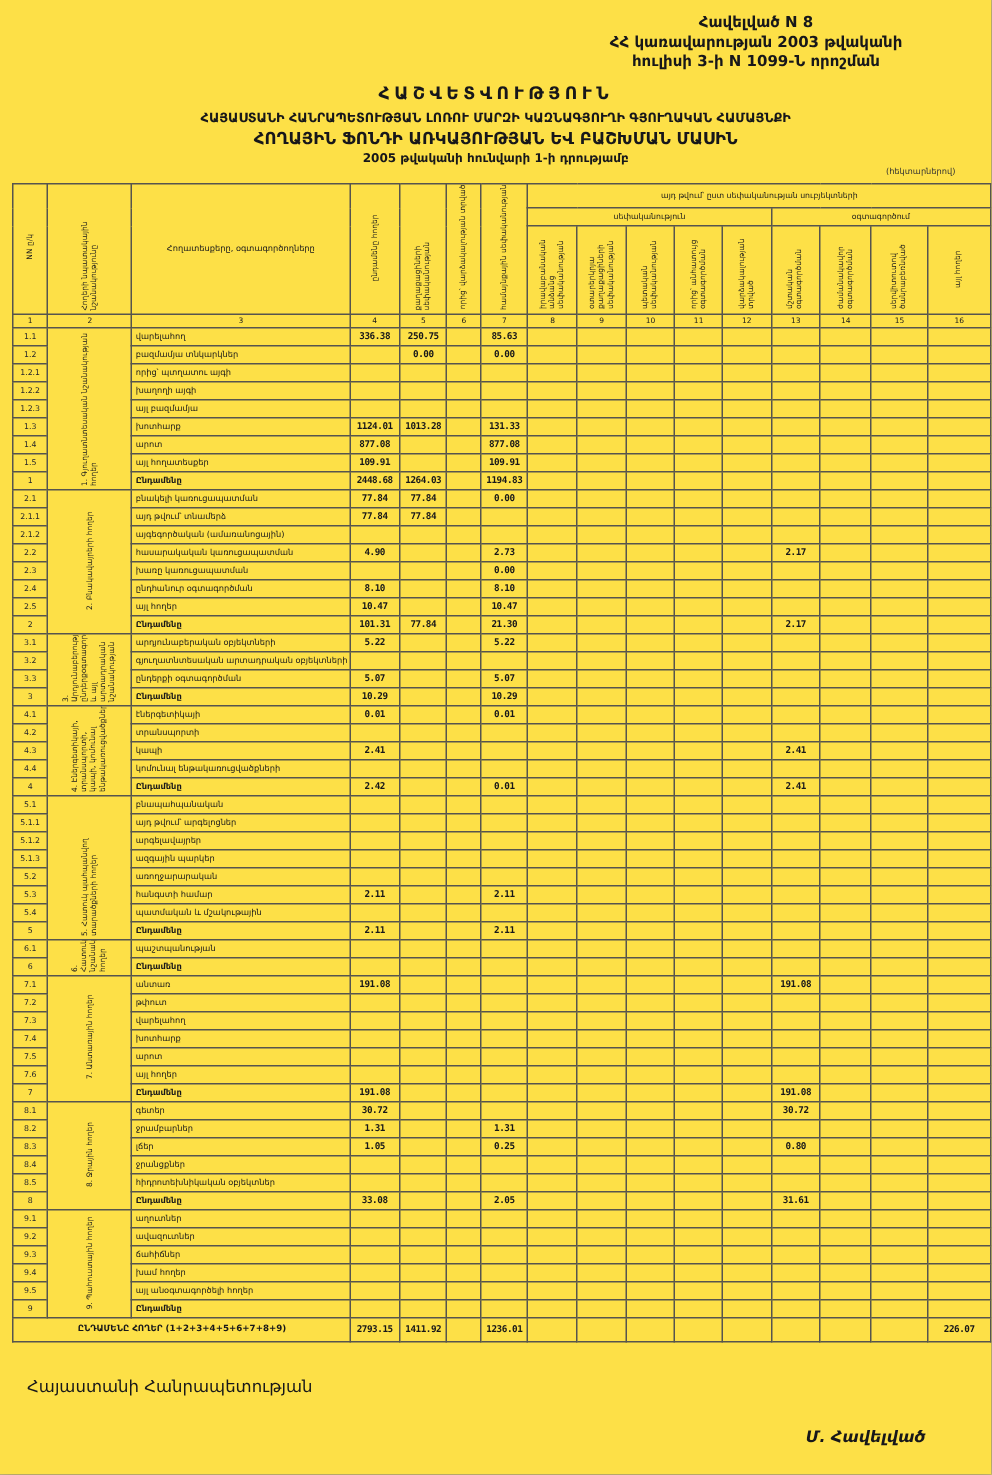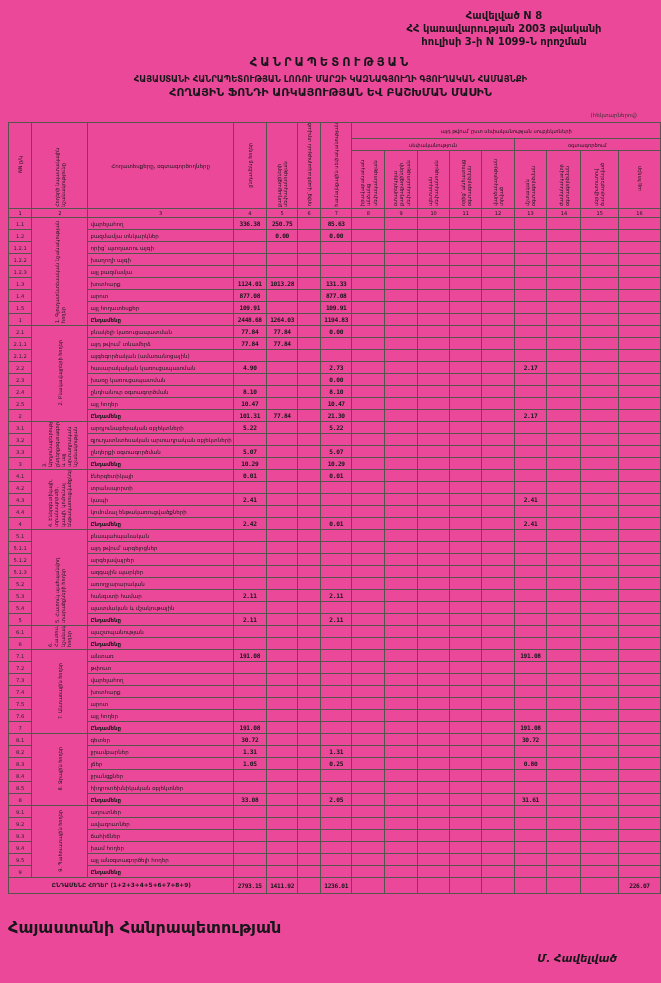--- a/index.html
+++ b/index.html
@@ -1,17 +1,17 @@
 <!DOCTYPE html>
 <html><head>
 <meta charset="utf-8">
 <style>
   *{box-sizing:border-box;margin:0;padding:0}
   html,body{background:#9a9a9a}
-  .page{width:661px;height:983px;margin:0 auto;background:#ec4899;position:relative;
+  .page{width:661px;height:983px;margin:0 auto;background:#fde047;position:relative;
         font-family:"DejaVu Sans","Liberation Sans",sans-serif;color:#17171a;overflow:hidden;
         box-shadow:0 0 10px rgba(0,0,0,.45)}
   .hdr{position:absolute;top:9px;right:14px;width:286px;text-align:center;font-weight:bold;
        font-size:10px;line-height:1.3}
   .ttl{position:absolute;top:55px;left:0;right:0;text-align:center;font-weight:bold}
   .t1{font-size:11.5px;letter-spacing:3px;margin-bottom:5px}
   .t2{font-size:8.5px;margin-bottom:2px}
   .t3{font-size:11px;margin-bottom:2px}
   .t4{font-size:8px}
   .unit{position:absolute;top:112px;right:24px;font-size:5.5px;color:#333}
@@ -22,38 +22,39 @@
   td.code{text-align:center;font-size:5.2px;color:#26262b}
   td.name{text-align:left;padding-left:2px;font-size:5.5px}
   td.val{text-align:center;font-weight:bold;font-size:6.2px;
          font-family:"DejaVu Sans Mono","Liberation Mono",monospace;letter-spacing:-0.3px}
   td.gcell{text-align:center}
   .vtx{writing-mode:vertical-rl;transform:rotate(180deg);display:inline-block;white-space:normal;
        line-height:1.25;font-size:5px;text-align:left}
   tr.tot td.name{font-weight:bold}
   tr.grand td{font-weight:bold;height:16px}
   tr.grand td.name{font-size:5.8px;text-align:center;white-space:normal;line-height:1.1}
-  .footer{position:absolute;left:8px;top:916px;font-size:16px;font-weight:bold;line-height:1.55}
+  .footer{position:absolute;left:18px;top:916px;font-size:11px;font-weight:normal;line-height:1.55}
   .sign{position:absolute;right:44px;top:952px;font-size:10.5px;font-weight:bold;font-style:italic}
 </style>
 </head>
 <body>
 
 <div class="page">
 
   <div class="hdr">
     <div>Հավելված N 8</div>
     <div>ՀՀ կառավարության 2003 թվականի</div>
     <div>հուլիսի 3-ի  N 1099-Ն որոշման</div>
   </div>
 
   <div class="ttl">
-    <div class="t1">ՀԱՆՐԱՊԵՏՈՒԹՅԱՆ</div>
+    <div class="t1">ՀԱՇՎԵՏՎՈՒԹՅՈՒՆ</div>
     <div class="t2">ՀԱՅԱՍՏԱՆԻ ՀԱՆՐԱՊԵՏՈՒԹՅԱՆ ԼՈՌՈՒ ՄԱՐԶԻ ԿԱԶՆԱԳՅՈՒՂԻ ԳՅՈՒՂԱԿԱՆ ՀԱՄԱՅՆՔԻ</div>
     <div class="t3">ՀՈՂԱՅԻՆ ՖՈՆԴԻ ԱՌԿԱՅՈՒԹՅԱՆ ԵՎ ԲԱՇԽՄԱՆ ՄԱՍԻՆ</div>
+    <div class="t4">2005 թվականի հունվարի 1-ի դրությամբ</div>
   </div>
 
   <div class="unit">(հեկտարներով)</div>
 
   <table class="report">
       <colgroup>
         <col style="width: 24px;">
         <col style="width: 58px;">
         <col style="width: 97px;">
         <col style="width: 34px;">

